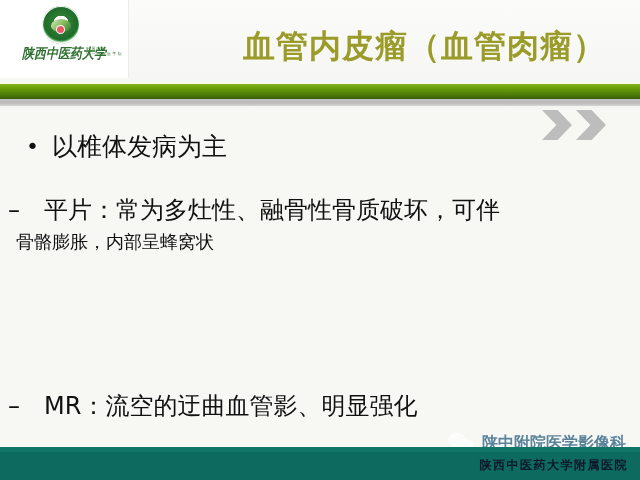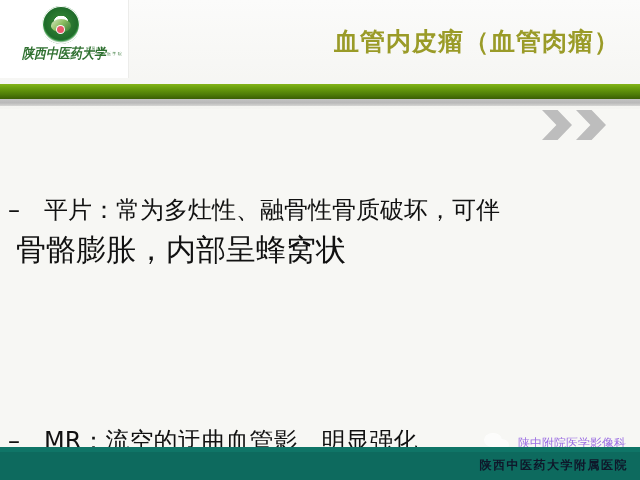--- a/index.html
+++ b/index.html
@@ -75,23 +75,23 @@
     left: 86px; top: 46px;
     width: 42px;
     font-size: 4px;
     line-height: 5px;
     color: #3a7a3c;
     white-space: nowrap;
   }
 
   .slide-title {
     position: absolute;
-    right: 20px; top: 25px;
-    font-family: "DejaVu Sans", sans-serif;
-    font-size: 25px;
+    right: 34px; top: 25px;
+    font-family: "DejaVu Sans", sans-serif;
+    font-size: 32px;
     font-weight: bold;
     color: #9a9b28;
     letter-spacing: 1px;
     white-space: nowrap;
   }
 
   
   .green-bar {
     position: absolute;
     left: 0; top: 84px;
@@ -146,21 +146,21 @@
   .lvl2 {
     font-size: 24px;
     left: 8px;
   }
   .lvl2 .dash {
     display: inline-block;
     width: 36px;
     font-size: 24px;
   }
   .cont {
-    font-size: 30px;
+    font-size: 18px;
     left: 16px;
   }
 
   
   .footer {
     position: absolute;
     left: 0; top: 452px;
     width: 640px; height: 28px;
     background: #0d6a5e;
   }
@@ -203,23 +203,23 @@
   .wechat-icon .bubble-a {
     left: 0; top: 1px;
     width: 18px; height: 14px;
   }
   .wechat-icon .bubble-b {
     left: 10px; top: 7px;
     width: 15px; height: 12px;
   }
   .watermark-text {
     font-family: "DejaVu Sans", sans-serif;
-    font-size: 12px;
-    font-weight: normal;
-    color: #6d28d9;
+    font-size: 16px;
+    font-weight: bold;
+    color: #0c4a6e;
     white-space: nowrap;
     opacity: 0.92;
   }
 </style>
 </head>
 <body>
 
 <div id="slide">
 
   <div class="header">
@@ -237,28 +237,31 @@
   <div class="green-bar"></div>
   <div class="gray-bar"></div>
 
   <div class="chevrons">
     <div class="chev c1"></div>
     <div class="chev c2"></div>
   </div>
 
   <div class="body-area">
 
+    <div class="line lvl1" style="top:24px;">
+      <span class="dot">•</span><span>以椎体发病为主</span>
+    </div>
 
     <div class="line lvl2" style="top:88px;">
       <span class="dash">–</span><span>平片：常为多灶性、融骨性骨质破坏，可伴</span>
     </div>
     <div class="line cont" style="top:124px;">骨骼膨胀，内部呈蜂窝状</div>
 
 
-    <div class="line lvl2" style="top:284px;margin-top:35px;">
+    <div class="line lvl2" style="top:284px;">
       <span class="dash">–</span><span>MR：流空的迂曲血管影、明显强化</span>
     </div>
 
   </div>
 
   <div class="watermark">
     <div class="wechat-icon">
       <div class="bubble-a"></div>
       <div class="bubble-b"></div>
     </div>

